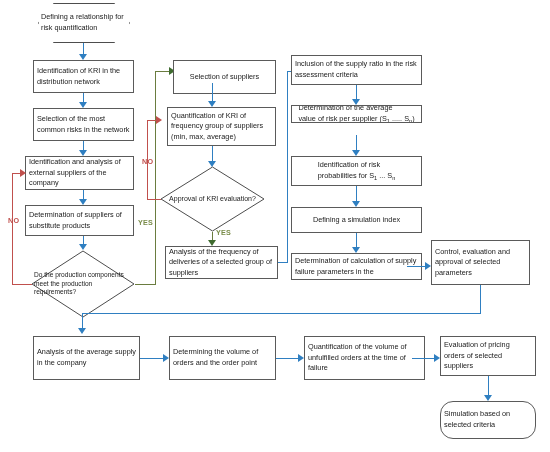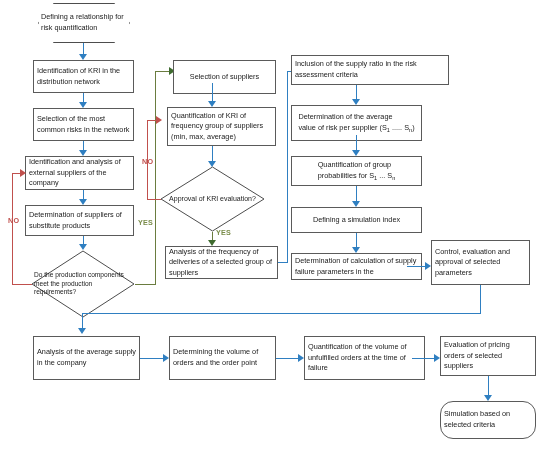--- a/index.html
+++ b/index.html
@@ -168,40 +168,40 @@
 
   <div class="node rect clip" style="left:165px;top:246px;width:113px;height:33px;">
     <span>Analysis of the frequency of deliveries of a selected group of suppliers</span>
   </div>
 
   <div class="ln h" style="left:278px;top:262px;width:10px;"></div>
   <div class="ln v" style="left:287px;top:71px;height:192px;"></div>
   <div class="ln h" style="left:287px;top:71px;width:7px;"></div>
   <div class="arw right" style="left:292px;top:67px;"></div>
 
-  <div class="node rect" style="left:291px;top:55px;width:158px;height:30px;">
+  <div class="node rect" style="left:291px;top:55px;width:131px;height:30px;">
     <span>Inclusion of the supply ratio in the risk assessment criteria</span>
   </div>
 
   <div class="ln v" style="left:356px;top:85px;height:16px;"></div>
   <div class="arw down" style="left:352px;top:99px;"></div>
 
-  <div class="node rect clip" style="left:291px;top:105px;width:131px;height:36px;">
+  <div class="node rect clip" style="left:291px;top:105px;width:131px;height:18px;">
     <span>
       <span>Determination of the average</span><br>
       <span>value of risk per supplier (S</span><sub>1</sub><span> ..... S</span><sub>n</sub><span>)</span>
     </span>
   </div>
 
   <div class="ln v" style="left:356px;top:135px;height:17px;"></div>
   <div class="arw down" style="left:352px;top:150px;"></div>
 
   <div class="node rect" style="left:291px;top:156px;width:131px;height:30px;">
     <span>
-      <span>Quantification of group</span><br>
+      <span>Identification of risk</span><br>
       <span>probabilities for S</span><sub>1</sub><span> ... S</span><sub>n</sub>
     </span>
   </div>
 
   <div class="ln v" style="left:356px;top:186px;height:17px;"></div>
   <div class="arw down" style="left:352px;top:201px;"></div>
 
   <div class="node rect" style="left:291px;top:207px;width:131px;height:26px;">
     <span>Defining a simulation index</span>
   </div>

